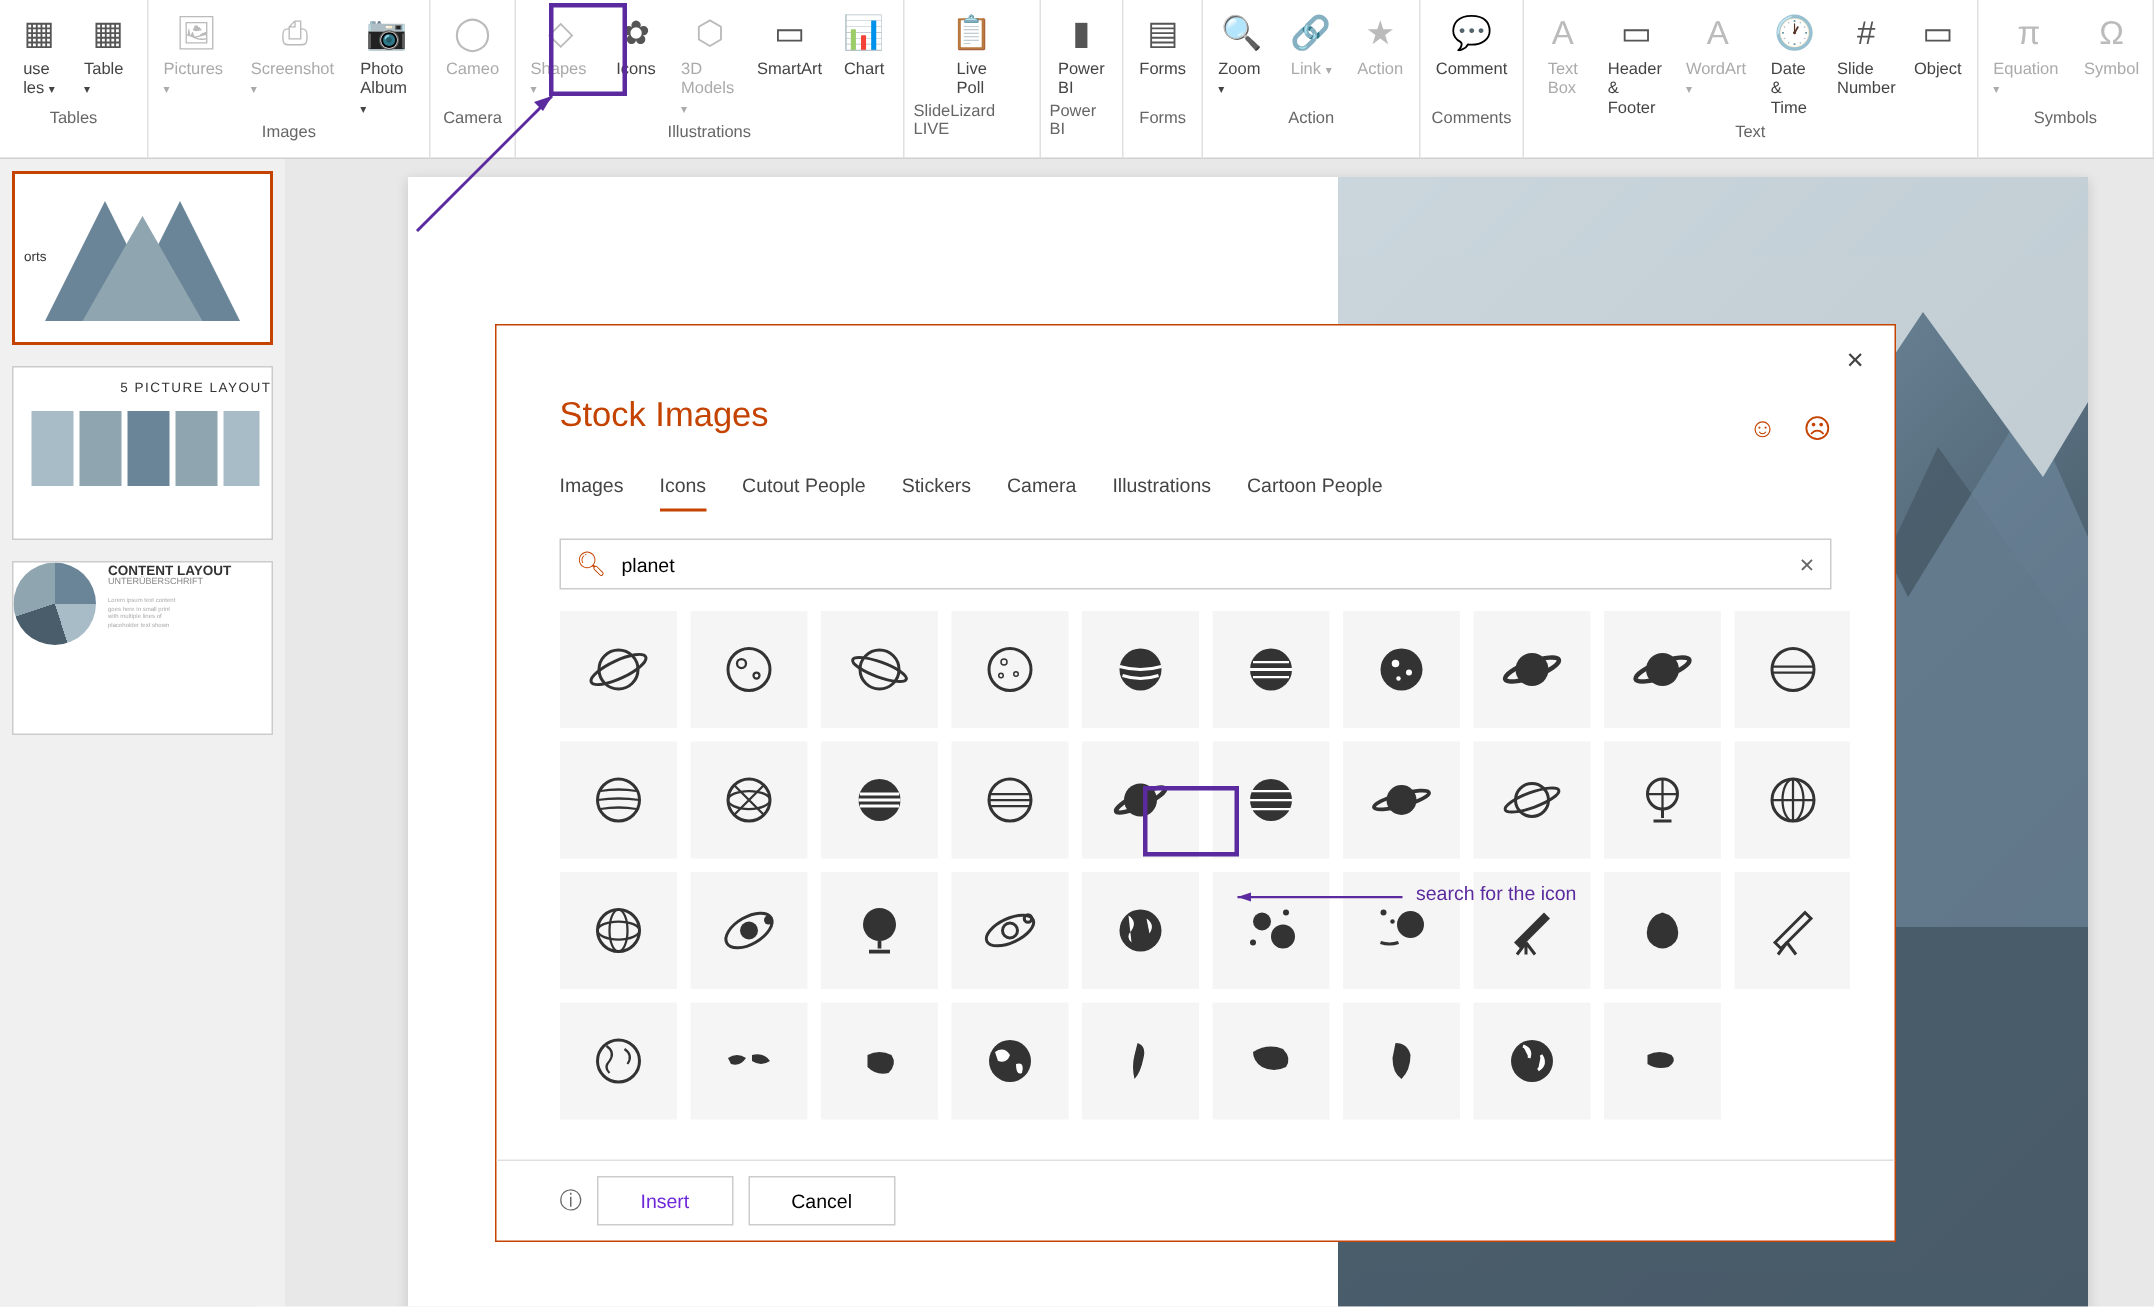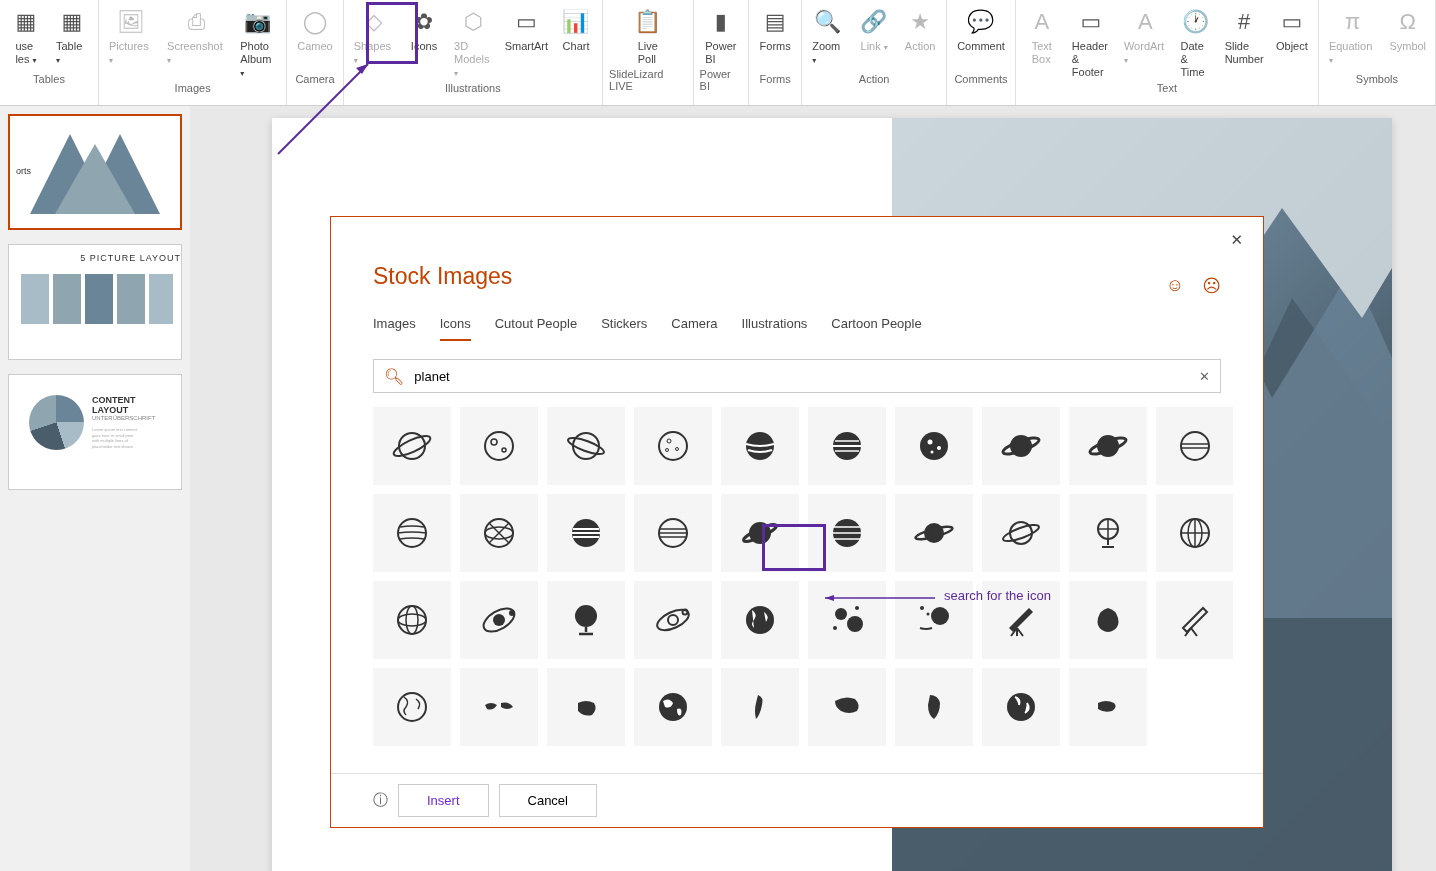--- a/index.html
+++ b/index.html
@@ -264,21 +264,21 @@
       right: 0;
       text-align: right;
       font-size: 9px;
       letter-spacing: 1px;
       color: #333;
     }
     .thumb3-content {
       display: flex;
       width: 100%;
       height: 100%;
-      padding: 20px;
+      padding: 0;
       gap: 8px;
     }
     .pie {
       width: 55px;
       height: 55px;
       border-radius: 50%;
       background: conic-gradient(#6b8598 0 25%, #a8bcc8 25% 45%, #4a5d6b 45% 70%, #8fa5b0 70% 100%);
     }
   </style>
 </head>

